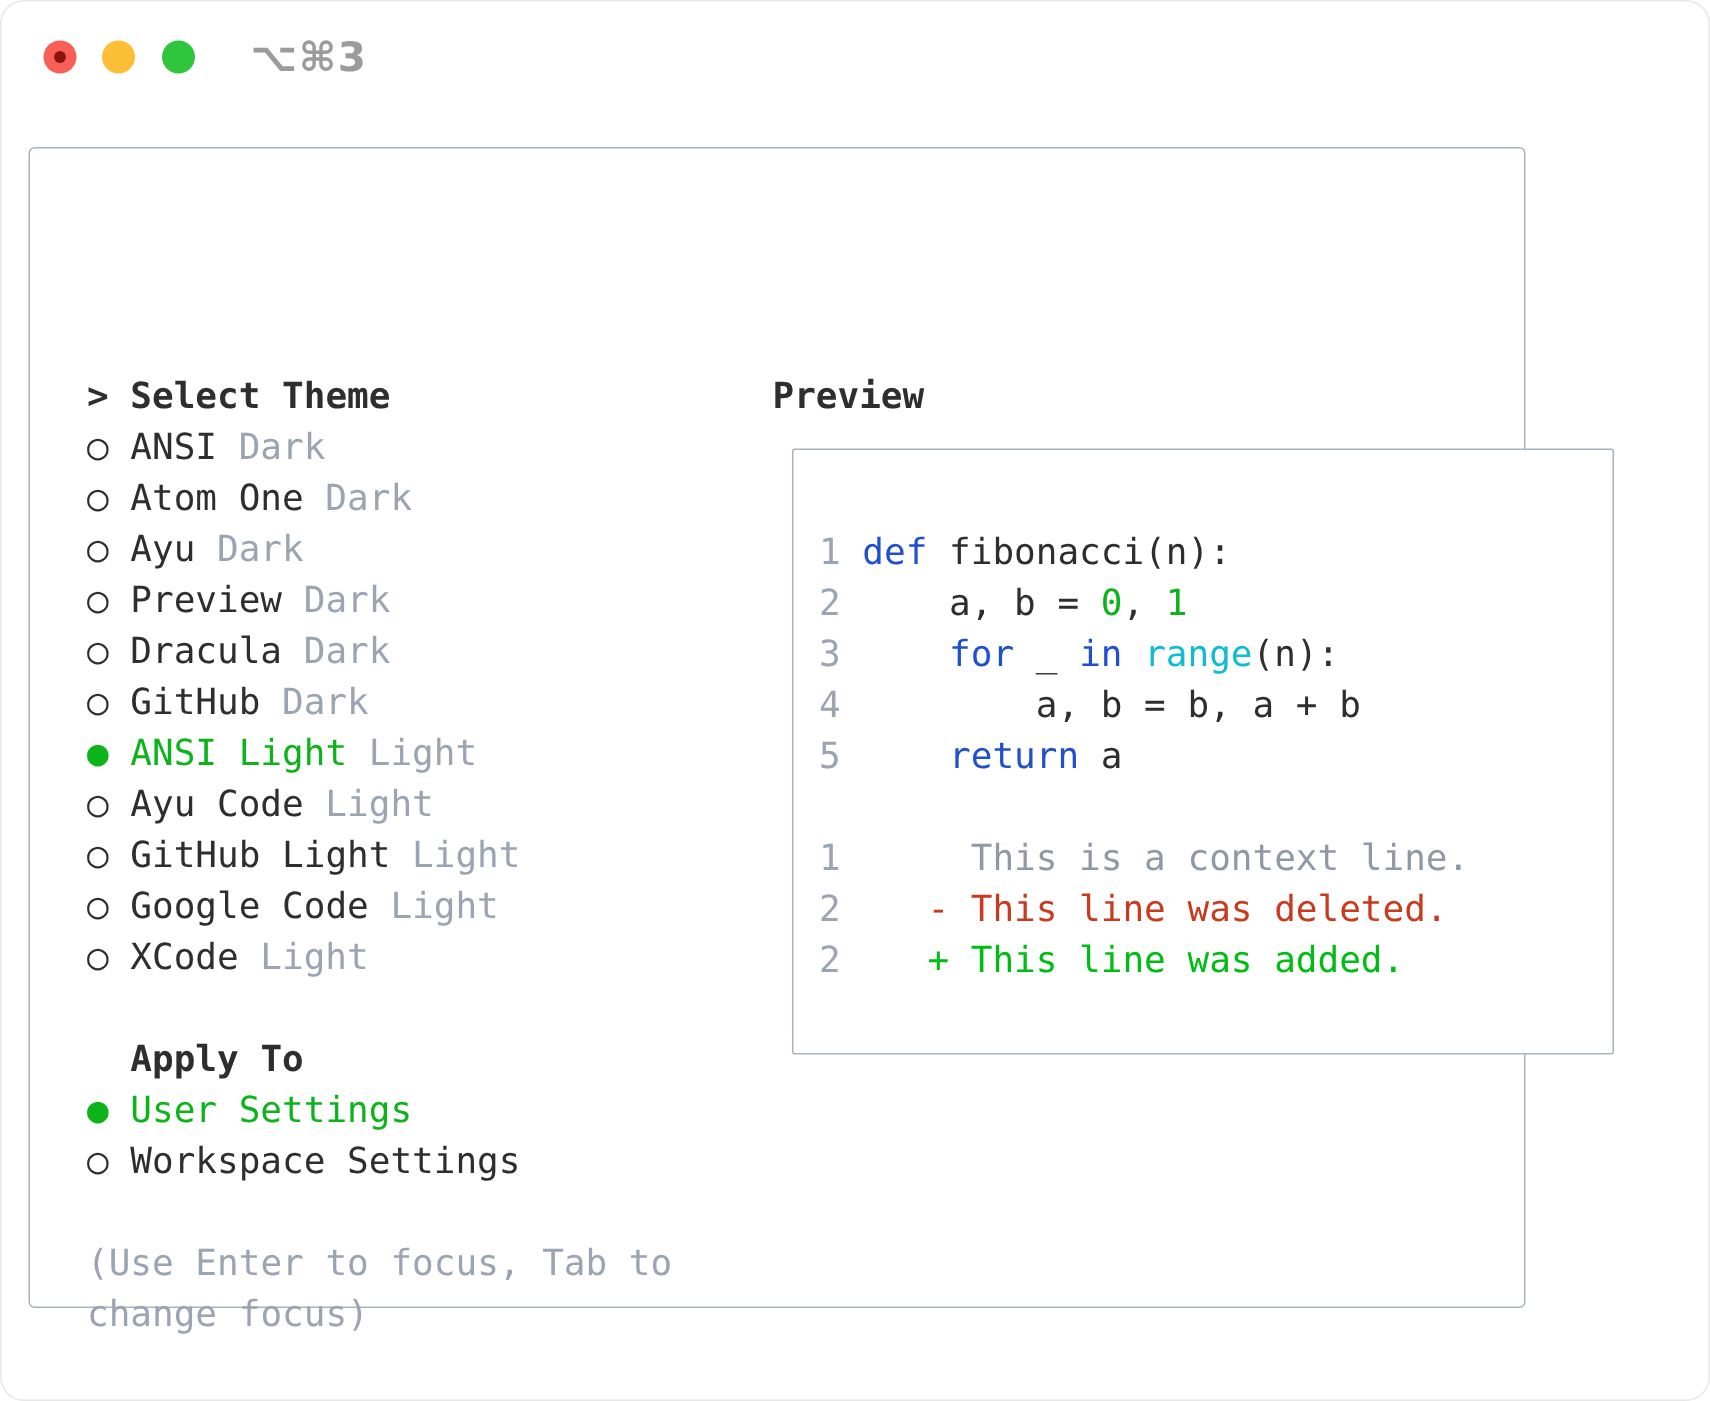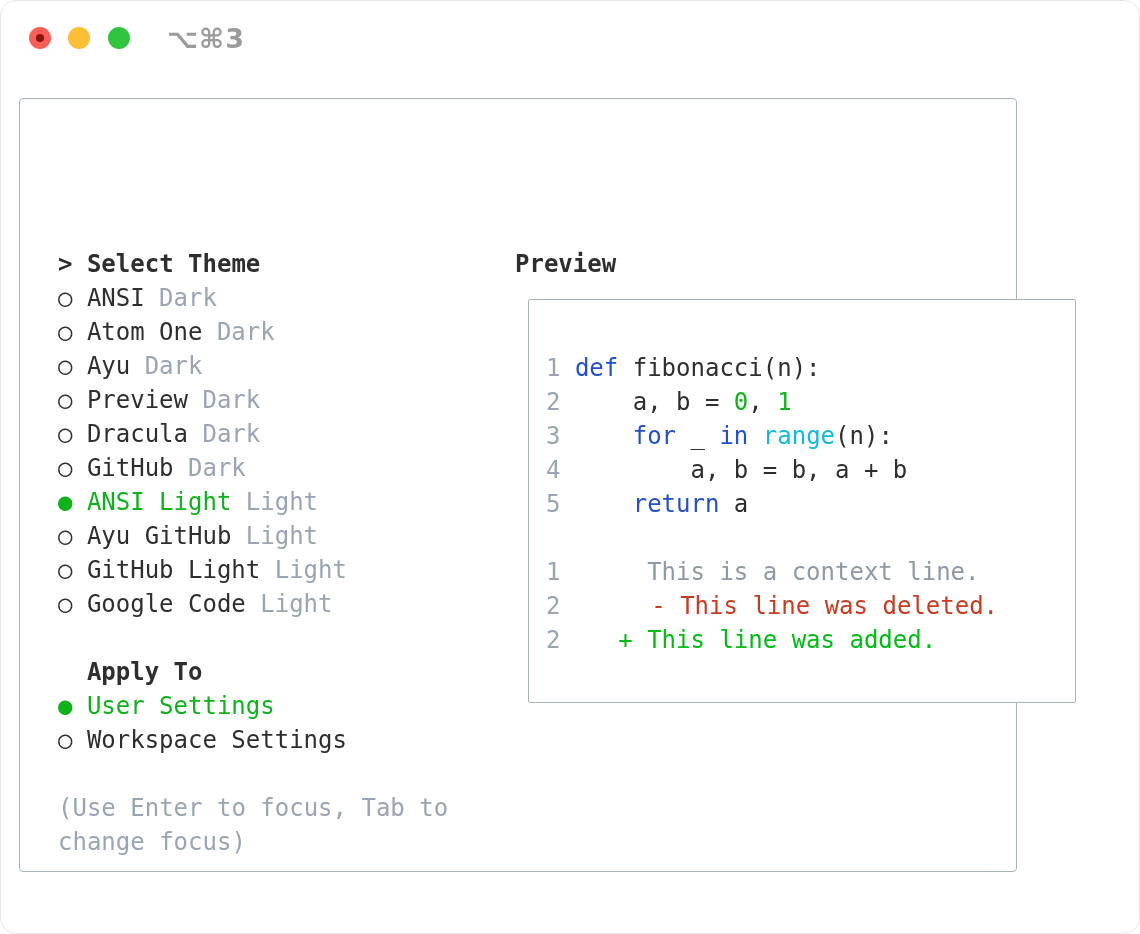--- a/index.html
+++ b/index.html
@@ -46,21 +46,21 @@
     border:1.5px solid var(--border); border-radius:2px; background:#fff; }
   .code { position:absolute; left:17px; top:51px; }
   .code .line { white-space:pre; height:34px; line-height:34px; }
 
   .num   { color:var(--lineNumber); }
   .kw    { color:var(--keyword); }
   .fn    { color:var(--function); }
   .lit   { color:var(--literal); }
   .plain { color:var(--text); }
   .ctx   { color:var(--context);margin-top:48px; }
-  .del   { color:var(--deleted);margin-left:33px; }
+  .del   { color:var(--deleted); }
   .add   { color:var(--added); }
 </style>
 </head>
 <body>
 
 <div class="window">
 
   <div class="titlebar">
     <div class="light close"></div>
     <div class="light min"></div>
@@ -74,23 +74,24 @@
       <div class="line bold"><span>&gt;</span><span class="theme-name">Select Theme</span></div>
 
       <div id="theme-list">
           <div class="line"><span class="radio">○</span><span class="theme-name">ANSI</span><span class="variant">Dark</span></div>
           <div class="line"><span class="radio">○</span><span class="theme-name">Atom One</span><span class="variant">Dark</span></div>
           <div class="line"><span class="radio">○</span><span class="theme-name">Ayu</span><span class="variant">Dark</span></div>
           <div class="line"><span class="radio">○</span><span class="theme-name">Preview</span><span class="variant">Dark</span></div>
           <div class="line"><span class="radio">○</span><span class="theme-name">Dracula</span><span class="variant">Dark</span></div>
           <div class="line"><span class="radio">○</span><span class="theme-name">GitHub</span><span class="variant">Dark</span></div>
           <div class="line selected"><span class="radio">●</span><span class="theme-name">ANSI Light</span><span class="variant">Light</span></div>
-          <div class="line"><span class="radio">○</span><span class="theme-name">Ayu GitHub</span><span class="variant">Light</span></div>
+          <div class="line"><span class="radio">○</span><span class="theme-name">Ayu Code</span><span class="variant">Light</span></div>
           <div class="line"><span class="radio">○</span><span class="theme-name">GitHub Light</span><span class="variant">Light</span></div>
           <div class="line"><span class="radio">○</span><span class="theme-name">Google Code</span><span class="variant">Light</span></div>
+          <div class="line"><span class="radio">○</span><span class="theme-name">XCode</span><span class="variant">Light</span></div>
         </div>
 
       <div class="line"> </div>
 
       <div class="line bold heading-indent">Apply To</div>
 
       <div id="apply-list">
           <div class="line selected"><span class="radio">●</span><span class="opt-label">User Settings</span></div>
           <div class="line"><span class="radio">○</span><span class="opt-label">Workspace Settings</span></div>
         </div>

